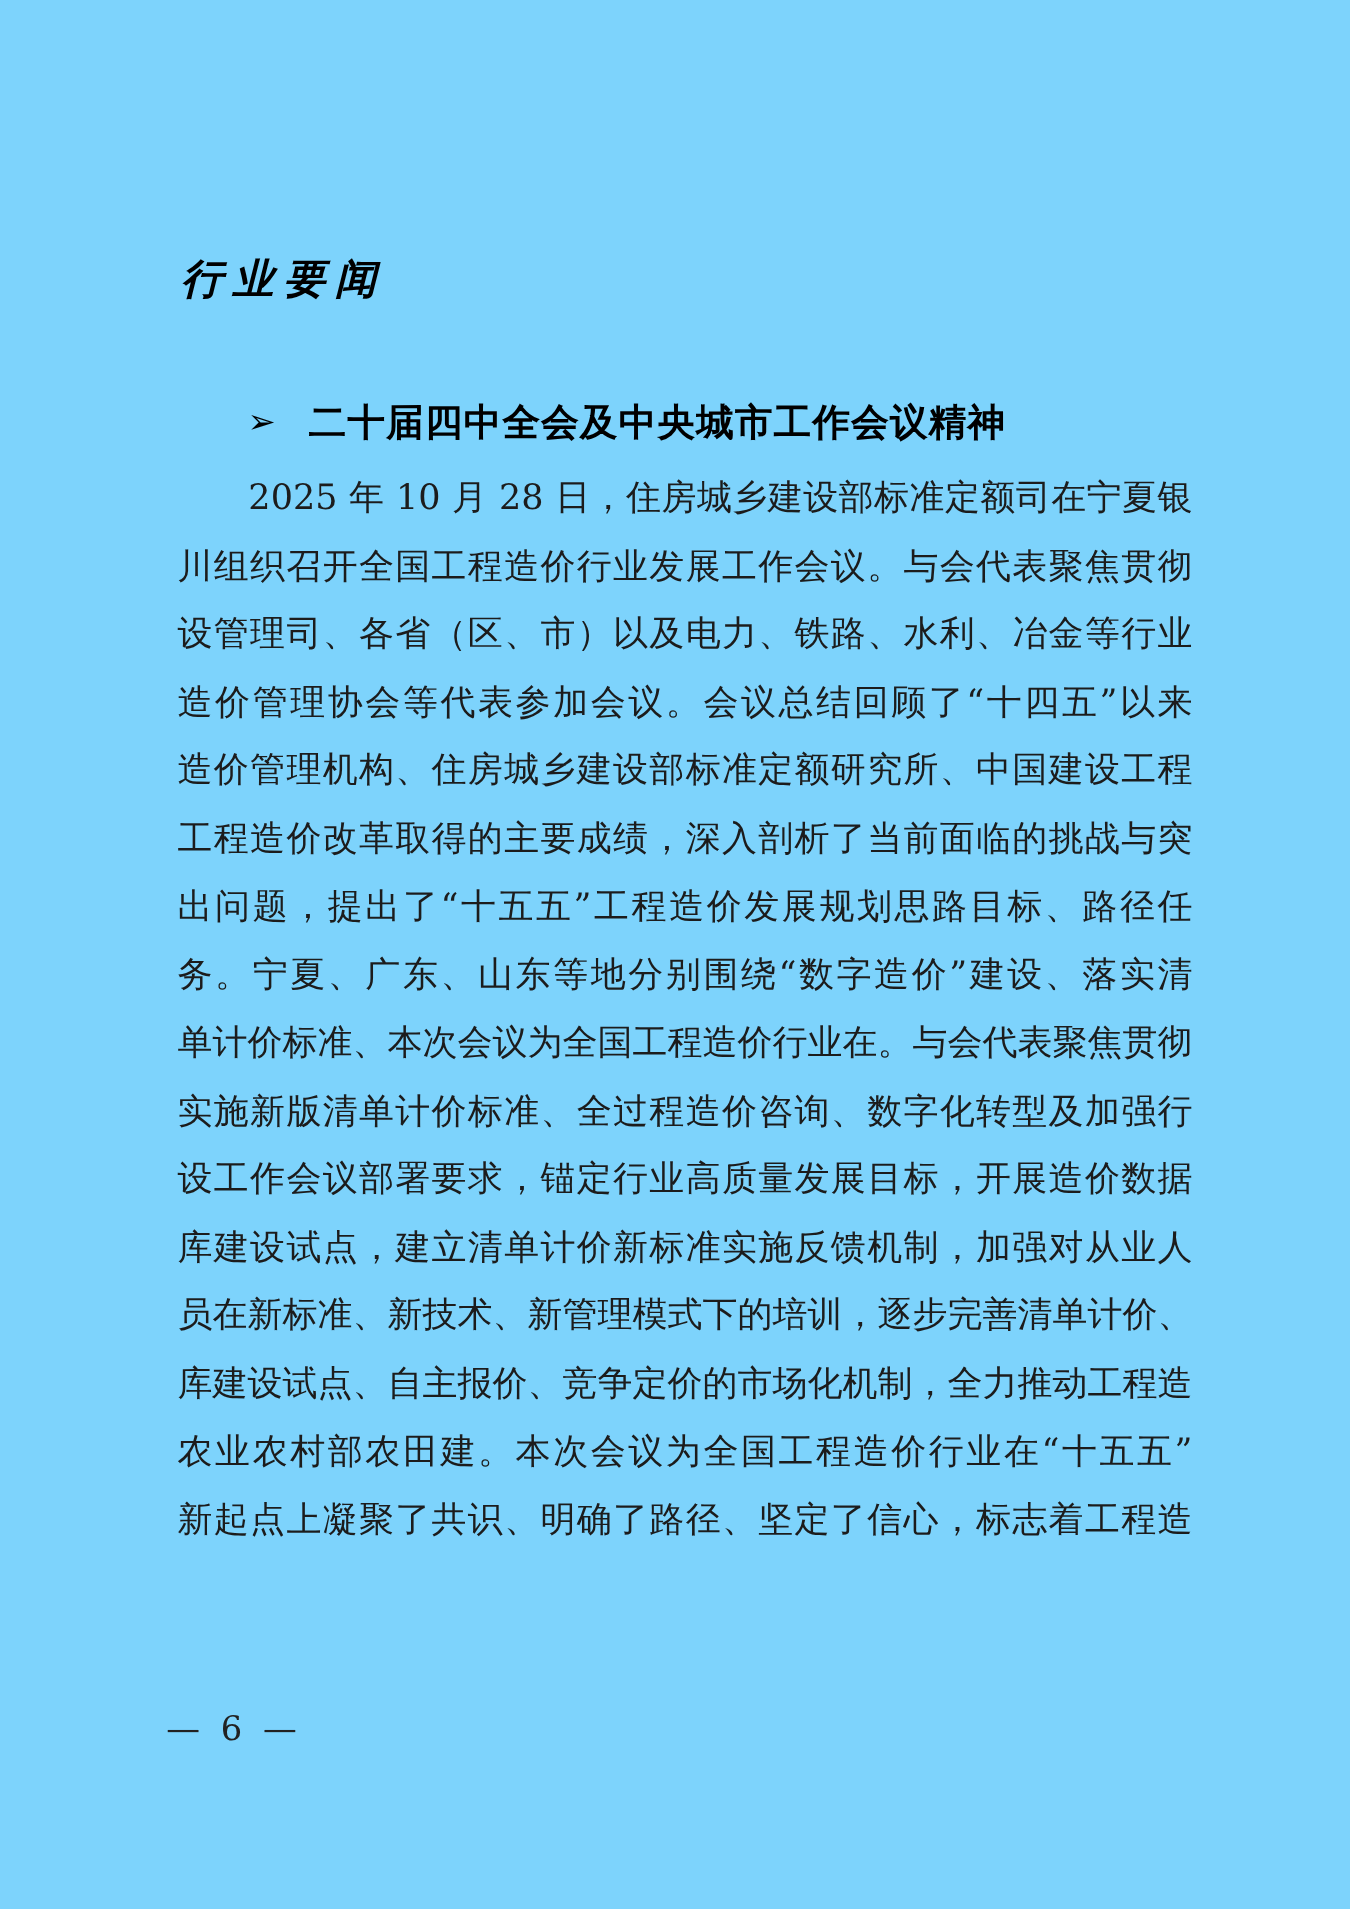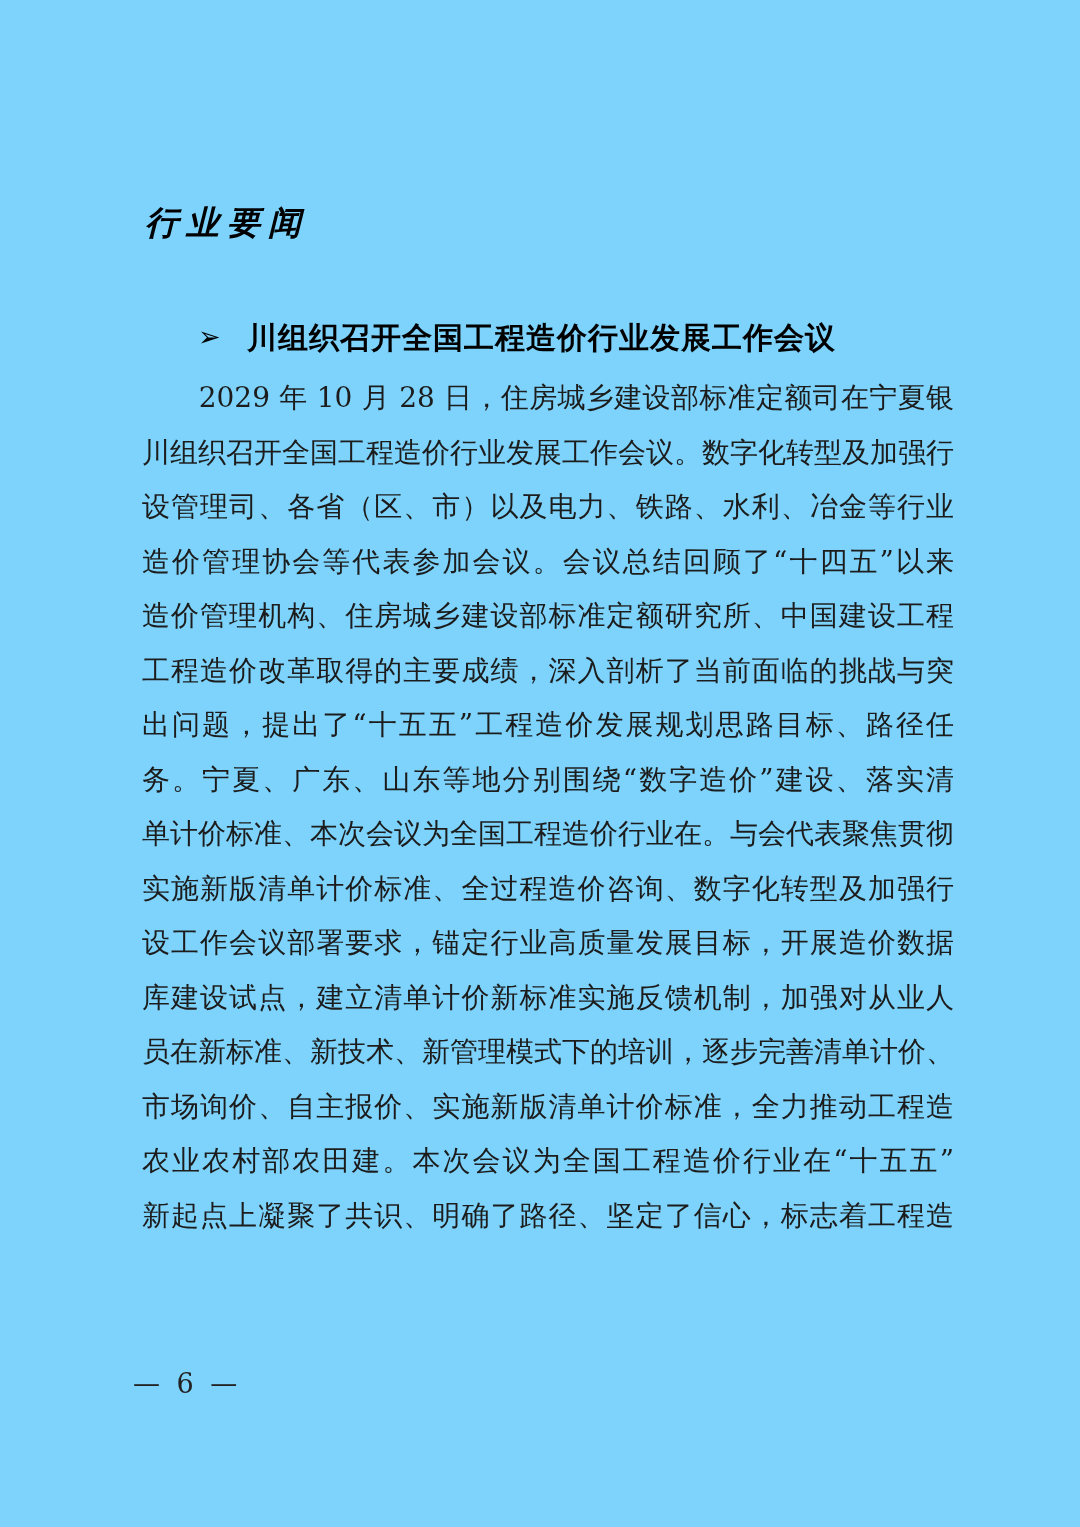--- a/index.html
+++ b/index.html
@@ -76,37 +76,37 @@
 </style>
 </head>
 <body>
 
 <div class="page">
 
   <h1 class="section-title">行业要闻</h1>
 
   <div class="article-heading">
     <span class="bullet">➢</span>
-    <span class="article-title">川组织召开全国工程造价行业发展工作会议</span>
+    <span class="article-title">二十届四中全会及中央城市工作会议精神</span>
   </div>
 
   <div class="body-text">
-      <div class="body-line">　　2029 年 10 月 28 日，住房城乡建设部标准定额司在宁夏银</div>
-      <div class="body-line">川组织召开全国工程造价行业发展工作会议。数字化转型及加强行</div>
+      <div class="body-line">　　2025 年 10 月 28 日，住房城乡建设部标准定额司在宁夏银</div>
+      <div class="body-line">川组织召开全国工程造价行业发展工作会议。与会代表聚焦贯彻</div>
       <div class="body-line">设管理司、各省（区、市）以及电力、铁路、水利、冶金等行业</div>
       <div class="body-line">造价管理协会等代表参加会议。会议总结回顾了“十四五”以来</div>
       <div class="body-line">造价管理机构、住房城乡建设部标准定额研究所、中国建设工程</div>
       <div class="body-line">工程造价改革取得的主要成绩，深入剖析了当前面临的挑战与突</div>
       <div class="body-line">出问题，提出了“十五五”工程造价发展规划思路目标、路径任</div>
       <div class="body-line">务。宁夏、广东、山东等地分别围绕“数字造价”建设、落实清</div>
       <div class="body-line">单计价标准、本次会议为全国工程造价行业在。与会代表聚焦贯彻</div>
       <div class="body-line">实施新版清单计价标准、全过程造价咨询、数字化转型及加强行</div>
       <div class="body-line">设工作会议部署要求，锚定行业高质量发展目标，开展造价数据</div>
       <div class="body-line">库建设试点，建立清单计价新标准实施反馈机制，加强对从业人</div>
       <div class="body-line">员在新标准、新技术、新管理模式下的培训，逐步完善清单计价、</div>
-      <div class="body-line">市场询价、自主报价、实施新版清单计价标准，全力推动工程造</div>
+      <div class="body-line">库建设试点、自主报价、竞争定价的市场化机制，全力推动工程造</div>
       <div class="body-line">农业农村部农田建。本次会议为全国工程造价行业在“十五五”</div>
       <div class="body-line">新起点上凝聚了共识、明确了路径、坚定了信心，标志着工程造</div>
     </div>
 
   <div class="page-number">— 6 —</div>
 
 </div>
 
 </body></html>

